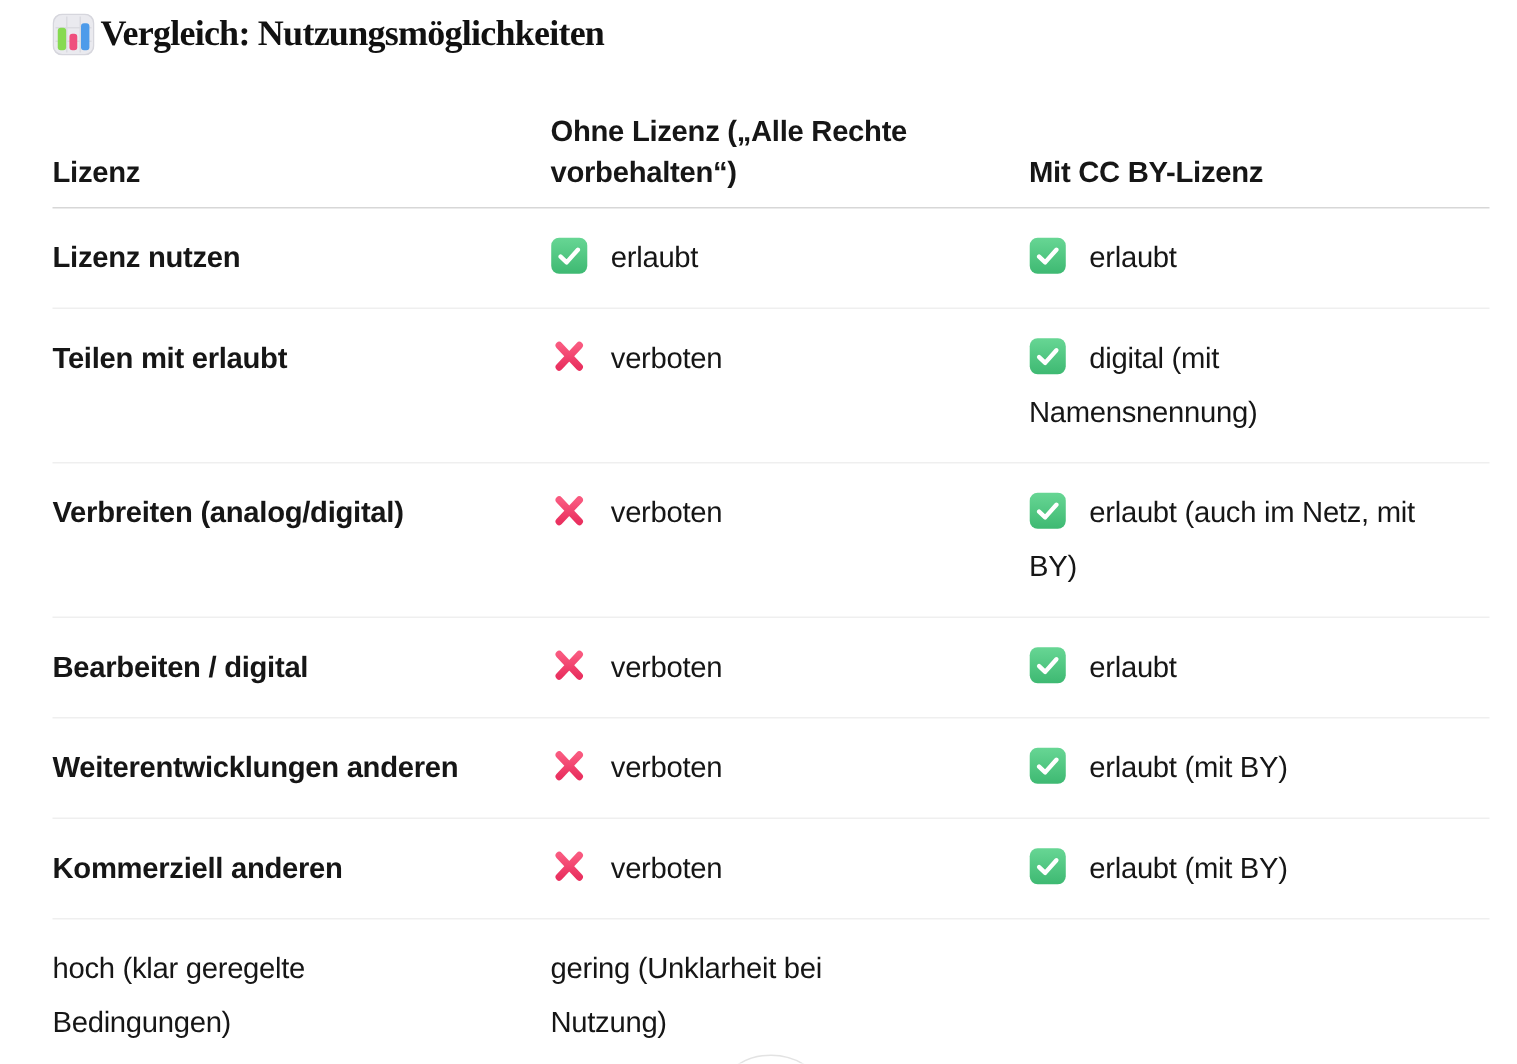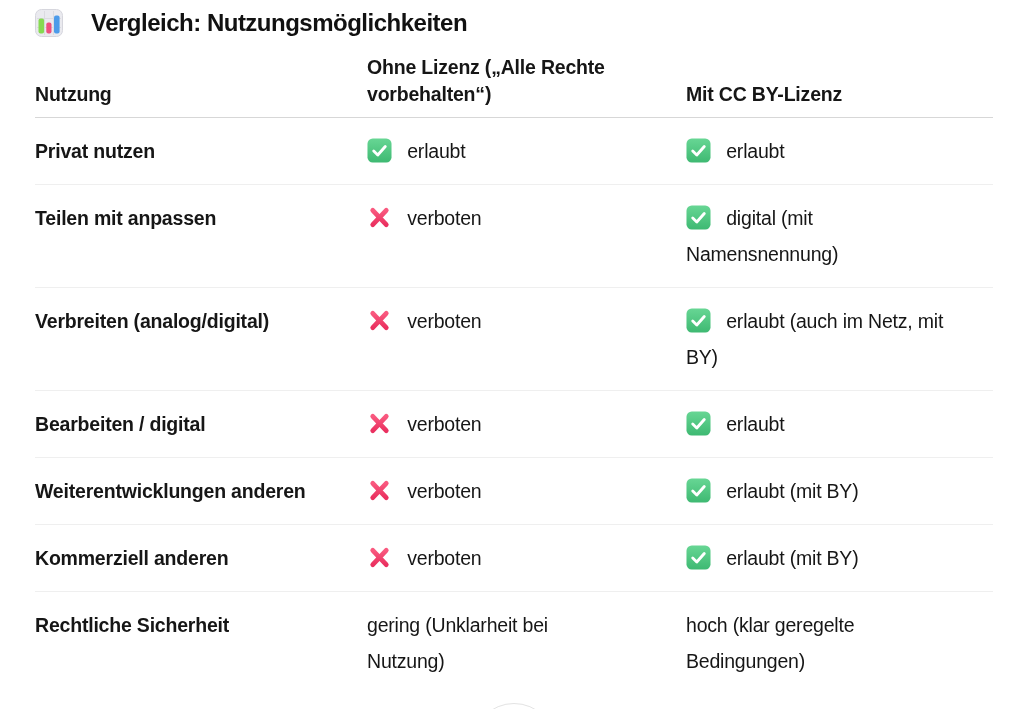--- a/index.html
+++ b/index.html
@@ -7,42 +7,42 @@
   body {
     position:relative;
     background:#ffffff;
     overflow:hidden;
     font-family:"Liberation Sans", sans-serif;
     color:#161616;
   }
   .content { padding:4px 18px 0 35px; }
 
   
-  .title-row { display:flex; align-items:center; gap:28px; height:38px; }
+  .title-row { display:flex; align-items:center; gap:4px; height:38px;font-family:Liberation Serif, serif; }
   .title-row h1 { font-size:24px; font-weight:700; letter-spacing:-0.5px; color:#111; }
   .emoji-chart { width:28px; height:28px; flex:0 0 28px; }
 
   
   .table { width:958px; font-size:19.5px; letter-spacing:-0.2px; }
   .thead {
     display:grid; grid-template-columns:332px 319px 307px;
     align-items:end; margin-top:12px; padding-bottom:9px;
     border-bottom:1px solid #d7d7d7;
     font-weight:700; line-height:27px;
   }
   .row {
     display:grid; grid-template-columns:332px 319px 307px;
     padding:15px 0; line-height:36px;
     border-bottom:1px solid #efefef;
   }
   .row:last-child { border-bottom:none; }
   .cell { padding-right:18px; }
   .cell:last-child { padding-right:4px; }
   .label { font-weight:700; }
-  .cell-text { white-space:pre-line; }
+  .cell-text { white-space:pre-line;margin-top:21px; }
   .icon { width:25px; height:25px; vertical-align:-5px; margin-right:10px; display:inline-block; }
 
   
   .scroll-btn {
     position:absolute; left:472px; top:703px;
     width:84px; height:84px; border-radius:50%;
     background:#fff; border:1px solid #e3e3e3;
     cursor:pointer;
   }
   .defs-holder { position:absolute; width:0; height:0; overflow:hidden; }
@@ -71,48 +71,48 @@
       <path d="M9.5 2 V26 M18.5 2 V26 M2 9.5 H26 M2 18.5 H26" stroke="#dbdbe1" stroke-width="1" fill="none"></path>
       <rect x="3.5" y="9.5" width="5.6" height="15" rx="2" fill="#86da51"></rect>
       <rect x="11.3" y="13.5" width="5.2" height="11" rx="2" fill="#ef4f7e"></rect>
       <rect x="19" y="6.5" width="5.6" height="18" rx="2" fill="#4d9bea"></rect>
     </svg>
     <h1>Vergleich: Nutzungsmöglichkeiten</h1>
   </div>
 
   <div class="table">
     <div class="thead">
-      <div class="cell">Nutzung</div>
+      <div class="cell">Lizenz</div>
       <div class="cell cell-text">Ohne Lizenz („Alle Rechte
 vorbehalten“)</div>
       <div class="cell">Mit CC BY-Lizenz</div>
     </div>
     <div id="tbody">
   <div class="row">
-    <div class="cell label">Privat nutzen</div>
+    <div class="cell label">Lizenz nutzen</div>
     <div class="cell">
       <svg class="icon" viewBox="0 0 26 26">
         <rect x="0.5" y="0.5" width="25" height="25" rx="5.5" fill="url(#gcheck)"></rect>
         <path d="M7 13.6 L11.2 17.6 L19 8.8" stroke="#ffffff" stroke-width="3" fill="none" stroke-linecap="round" stroke-linejoin="round"></path>
       </svg>
       
       <span class="cell-text">erlaubt</span>
     </div>
     <div class="cell">
       <svg class="icon" viewBox="0 0 26 26">
         <rect x="0.5" y="0.5" width="25" height="25" rx="5.5" fill="url(#gcheck)"></rect>
         <path d="M7 13.6 L11.2 17.6 L19 8.8" stroke="#ffffff" stroke-width="3" fill="none" stroke-linecap="round" stroke-linejoin="round"></path>
       </svg>
       
       <span class="cell-text">erlaubt</span>
     </div>
   </div>
 
   <div class="row">
-    <div class="cell label">Teilen mit anpassen</div>
+    <div class="cell label">Teilen mit erlaubt</div>
     <div class="cell">
       
       <svg class="icon" viewBox="0 0 26 26">
         <path d="M6 5.5 L20 20.5 M20 5.5 L6 20.5" stroke="url(#gcross)" stroke-width="5" fill="none" stroke-linecap="round"></path>
       </svg>
       <span class="cell-text">verboten</span>
     </div>
     <div class="cell">
       <svg class="icon" viewBox="0 0 26 26">
         <rect x="0.5" y="0.5" width="25" height="25" rx="5.5" fill="url(#gcheck)"></rect>
@@ -195,32 +195,31 @@
       <svg class="icon" viewBox="0 0 26 26">
         <rect x="0.5" y="0.5" width="25" height="25" rx="5.5" fill="url(#gcheck)"></rect>
         <path d="M7 13.6 L11.2 17.6 L19 8.8" stroke="#ffffff" stroke-width="3" fill="none" stroke-linecap="round" stroke-linejoin="round"></path>
       </svg>
       
       <span class="cell-text">erlaubt (mit BY)</span>
     </div>
   </div>
 
   <div class="row">
-    <div class="cell label">Rechtliche Sicherheit</div>
+    <div class="cell">
+      
+      
+      <span class="cell-text">hoch (klar geregelte
+Bedingungen)</span>
+    </div>
     <div class="cell">
       
       
       <span class="cell-text">gering (Unklarheit bei
 Nutzung)</span>
     </div>
-    <div class="cell">
-      
-      
-      <span class="cell-text">hoch (klar geregelte
-Bedingungen)</span>
-    </div>
   </div>
 </div>
   </div>
 
 </div>
 
 <div class="scroll-btn"></div>
 
 </body></html>

